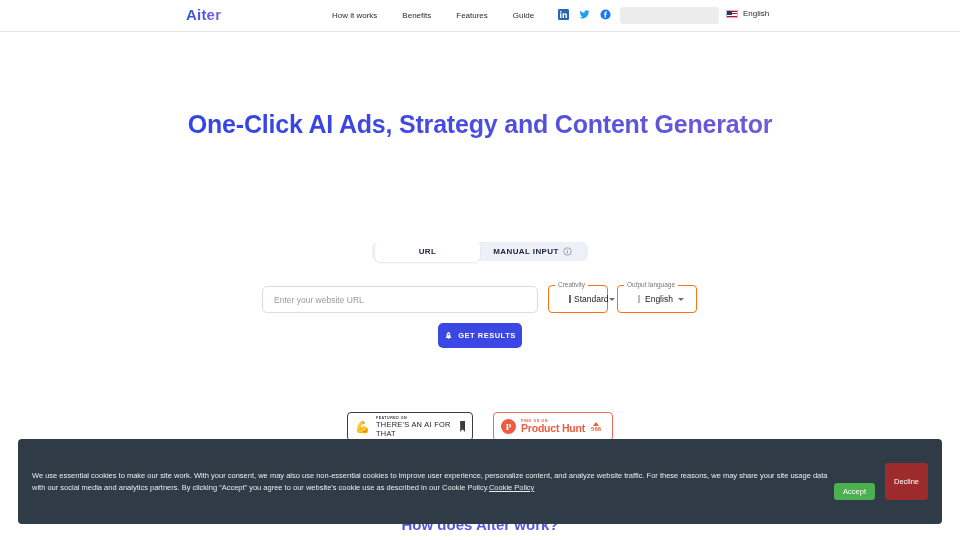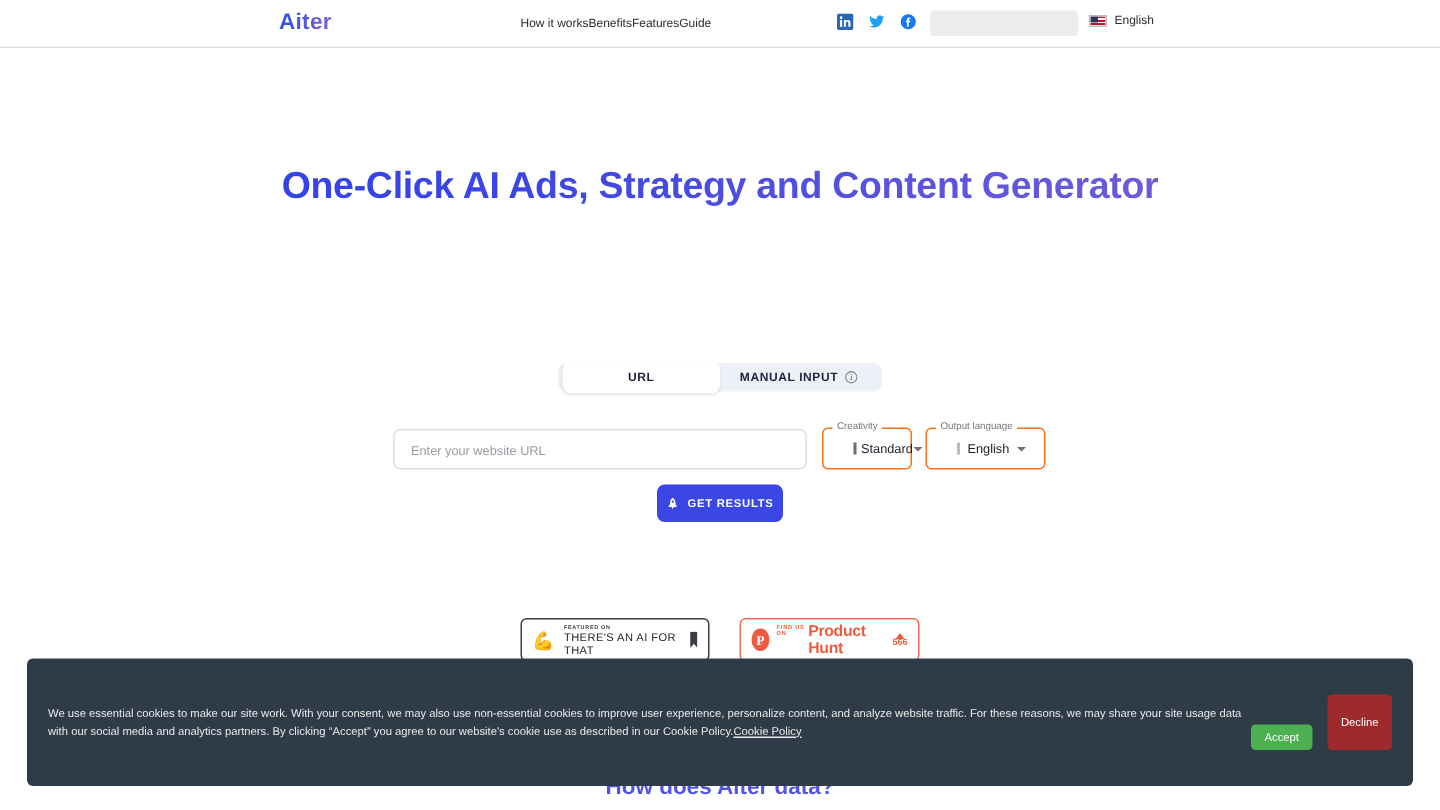--- a/index.html
+++ b/index.html
@@ -19,21 +19,21 @@
     display: flex;
     align-items: center;
   }
   .logo {
     position: absolute; left: 186px; top: 6px;
     font-size: 15px; font-weight: bold; letter-spacing: .2px;
     background: linear-gradient(90deg,#2f51ea 0%, #7b5fd8 100%);
     -webkit-background-clip: text; background-clip: text;
     -webkit-text-fill-color: transparent; color: #4a54e1;
   }
-  .nav { position: absolute; left: 347px; top: 11px; display: flex; gap: 0; }
+  .nav { position: absolute; left: 332px; top: 11px; display: flex; gap: 25px; }
   .nav a {
     font-size: 8px; color: #2b2b33; text-decoration: none; white-space: nowrap;
   }
   .social { position: absolute; left: 558px; top: 9px; display: flex; gap: 10px; align-items:center;}
   .social .ico { width: 11px; height: 11px; display:block; }
   .hdr-placeholder {
     position: absolute; left: 620px; top: 7px;
     width: 99px; height: 17px; background: #ececec; border-radius: 3px;
   }
   .lang-sel {
@@ -274,32 +274,32 @@
       <span class="arm">💪</span>
       <span class="txt">
         <span class="t1">FEATURED ON</span>
         <span class="t2">THERE'S AN AI FOR THAT</span>
       </span>
       <span class="bm"></span>
     </div>
 
     <div class="badge-ph">
       <span class="ph-circle">P</span>
-      <span class="txt" style="display:flex;flex-direction:row;">
+      <span class="txt" style="display:flex;flex-direction:column;">
         <span class="p1">FIND US ON</span>
         <span class="p2">Product Hunt</span>
       </span>
       <span class="ph-count">
         <span class="tri"></span>
         <span class="num">566</span>
       </span>
     </div>
   </div>
 
-  <h2 class="how-heading">How does Aiter data?</h2>
+  <h2 class="how-heading">How does Aiter work?</h2>
 
   <div class="cookie">
     <div class="cookie-text">
       <span>We use essential cookies to make our site work. With your consent, we may also use non-essential cookies to improve user experience, personalize content, and analyze website traffic. For these reasons, we may share your site usage data with our social media and analytics partners. By clicking “Accept” you agree to our website's cookie use as described in our Cookie Policy.</span><a href="#">Cookie Policy</a>
     </div>
     <div class="cookie-actions">
       <button class="btn-accept">Accept</button>
       <button class="btn-decline">Decline</button>
     </div>
   </div>

